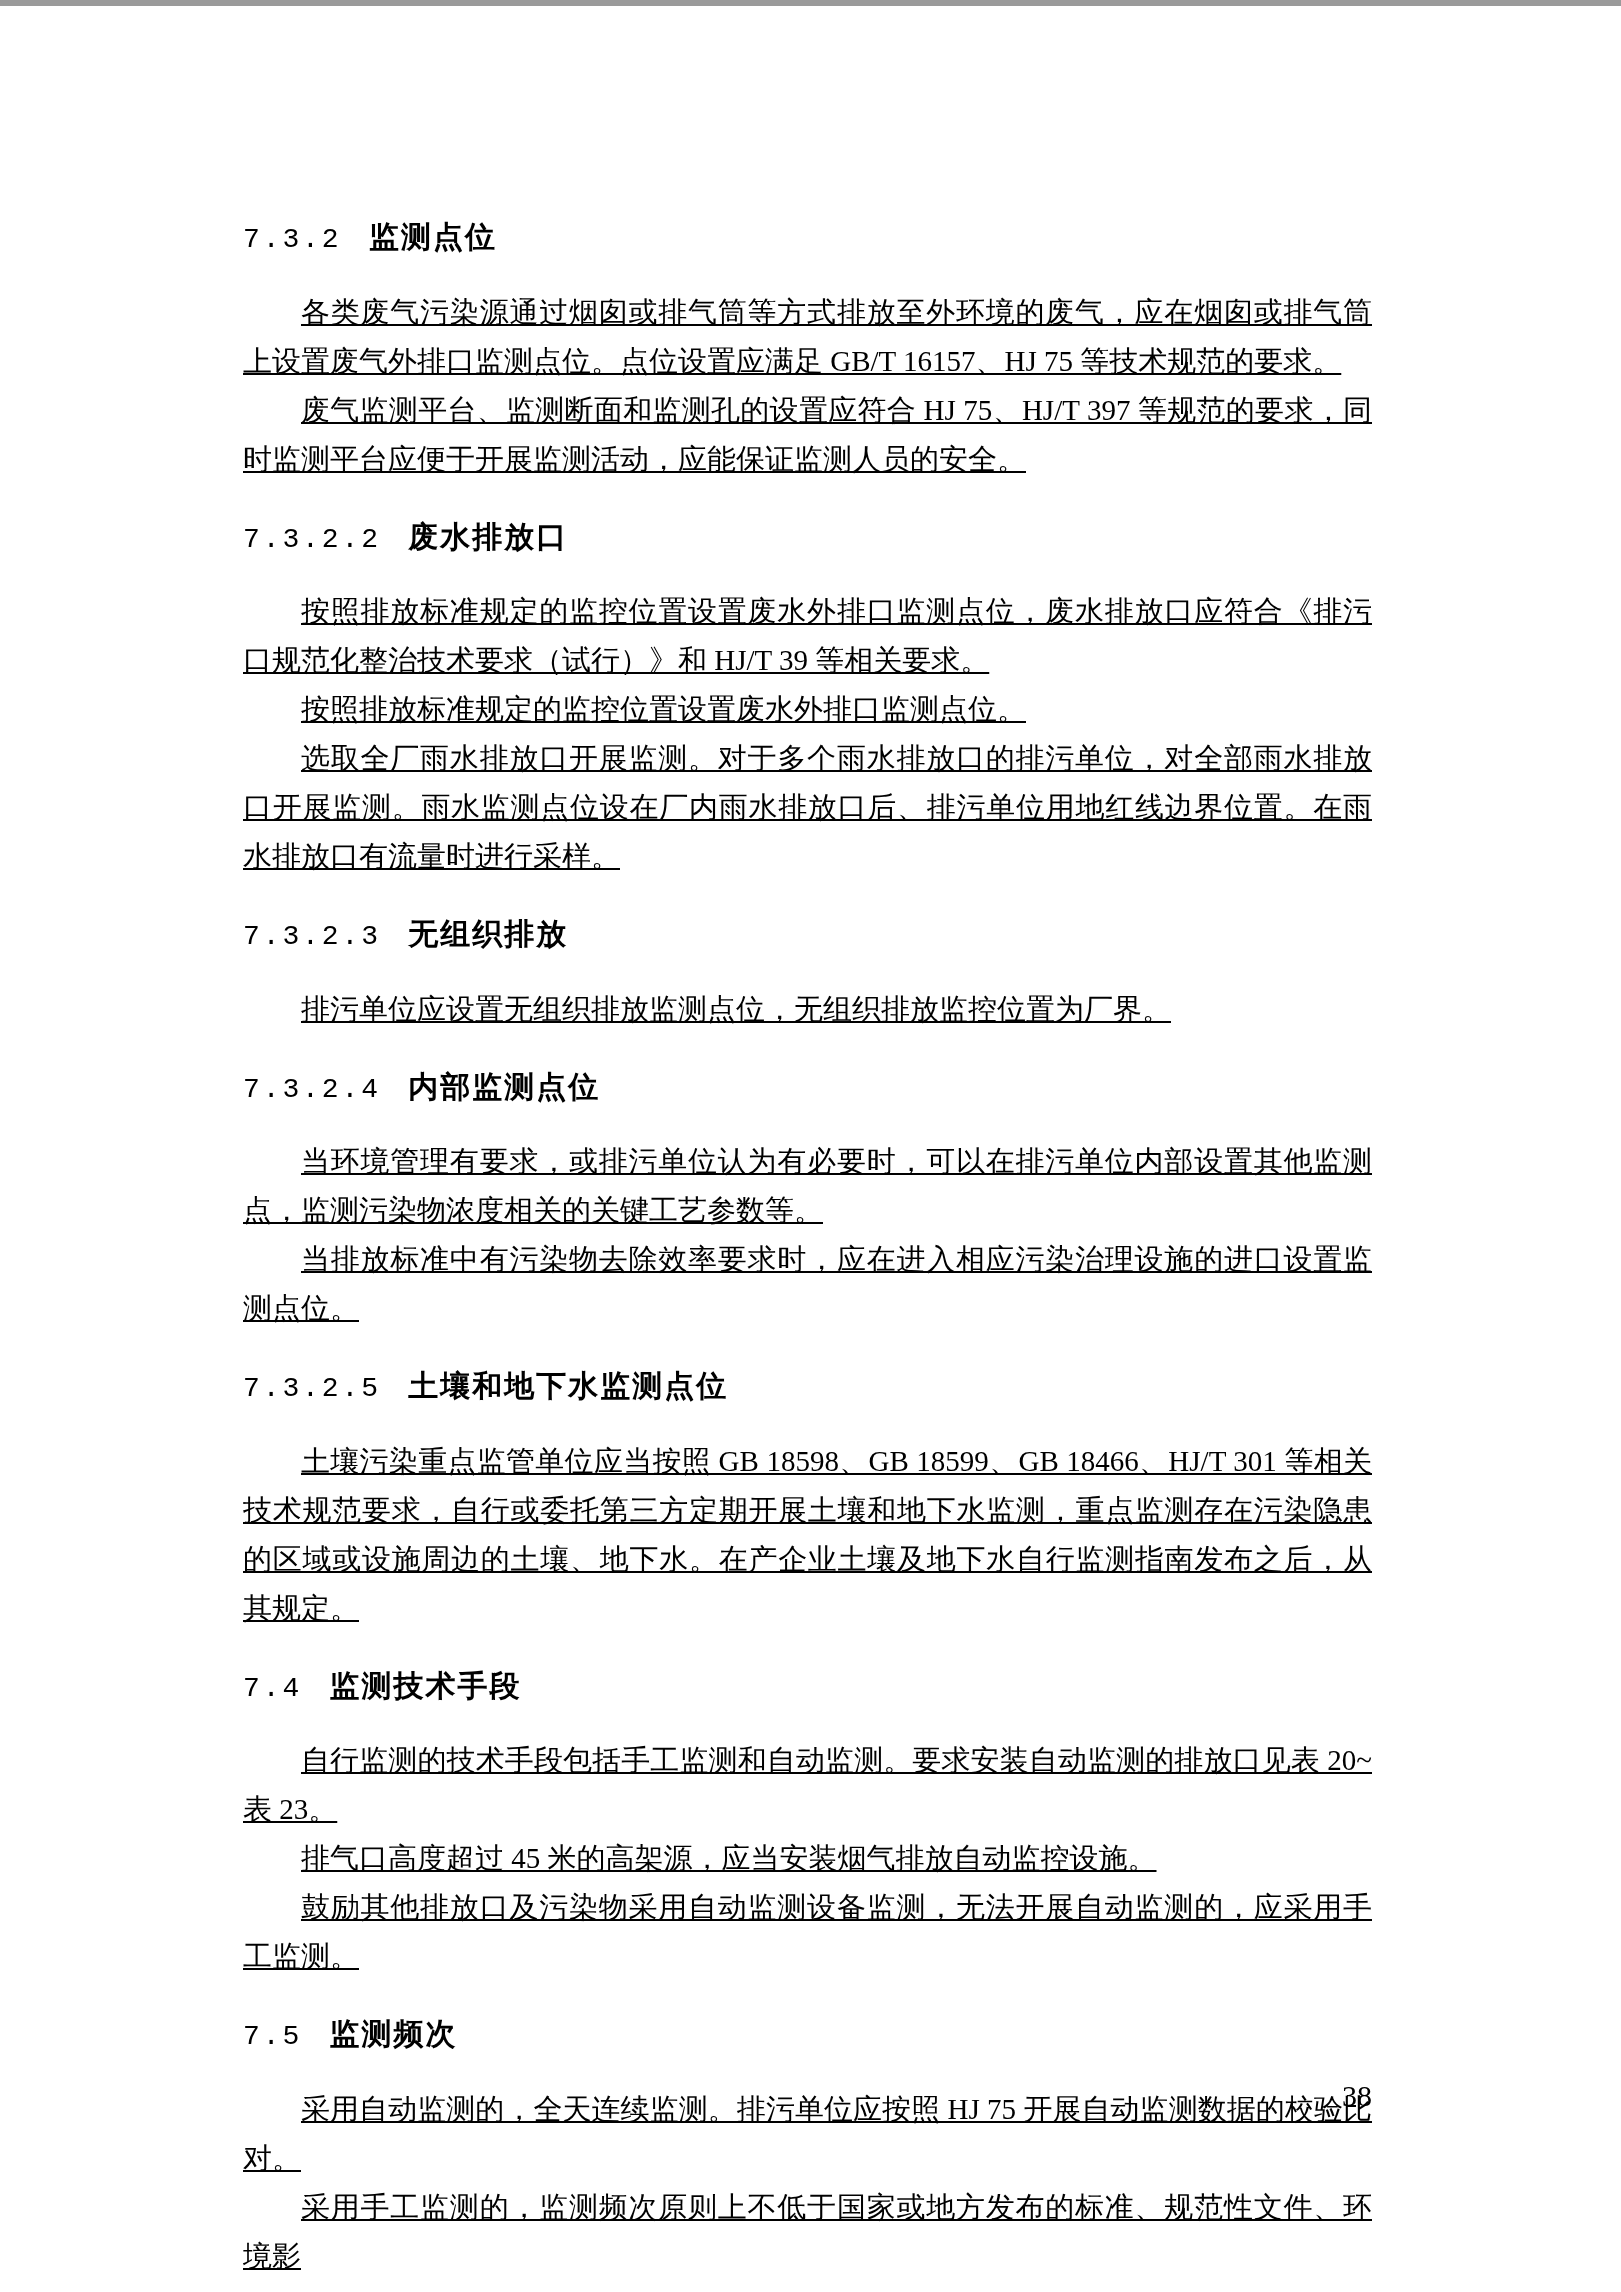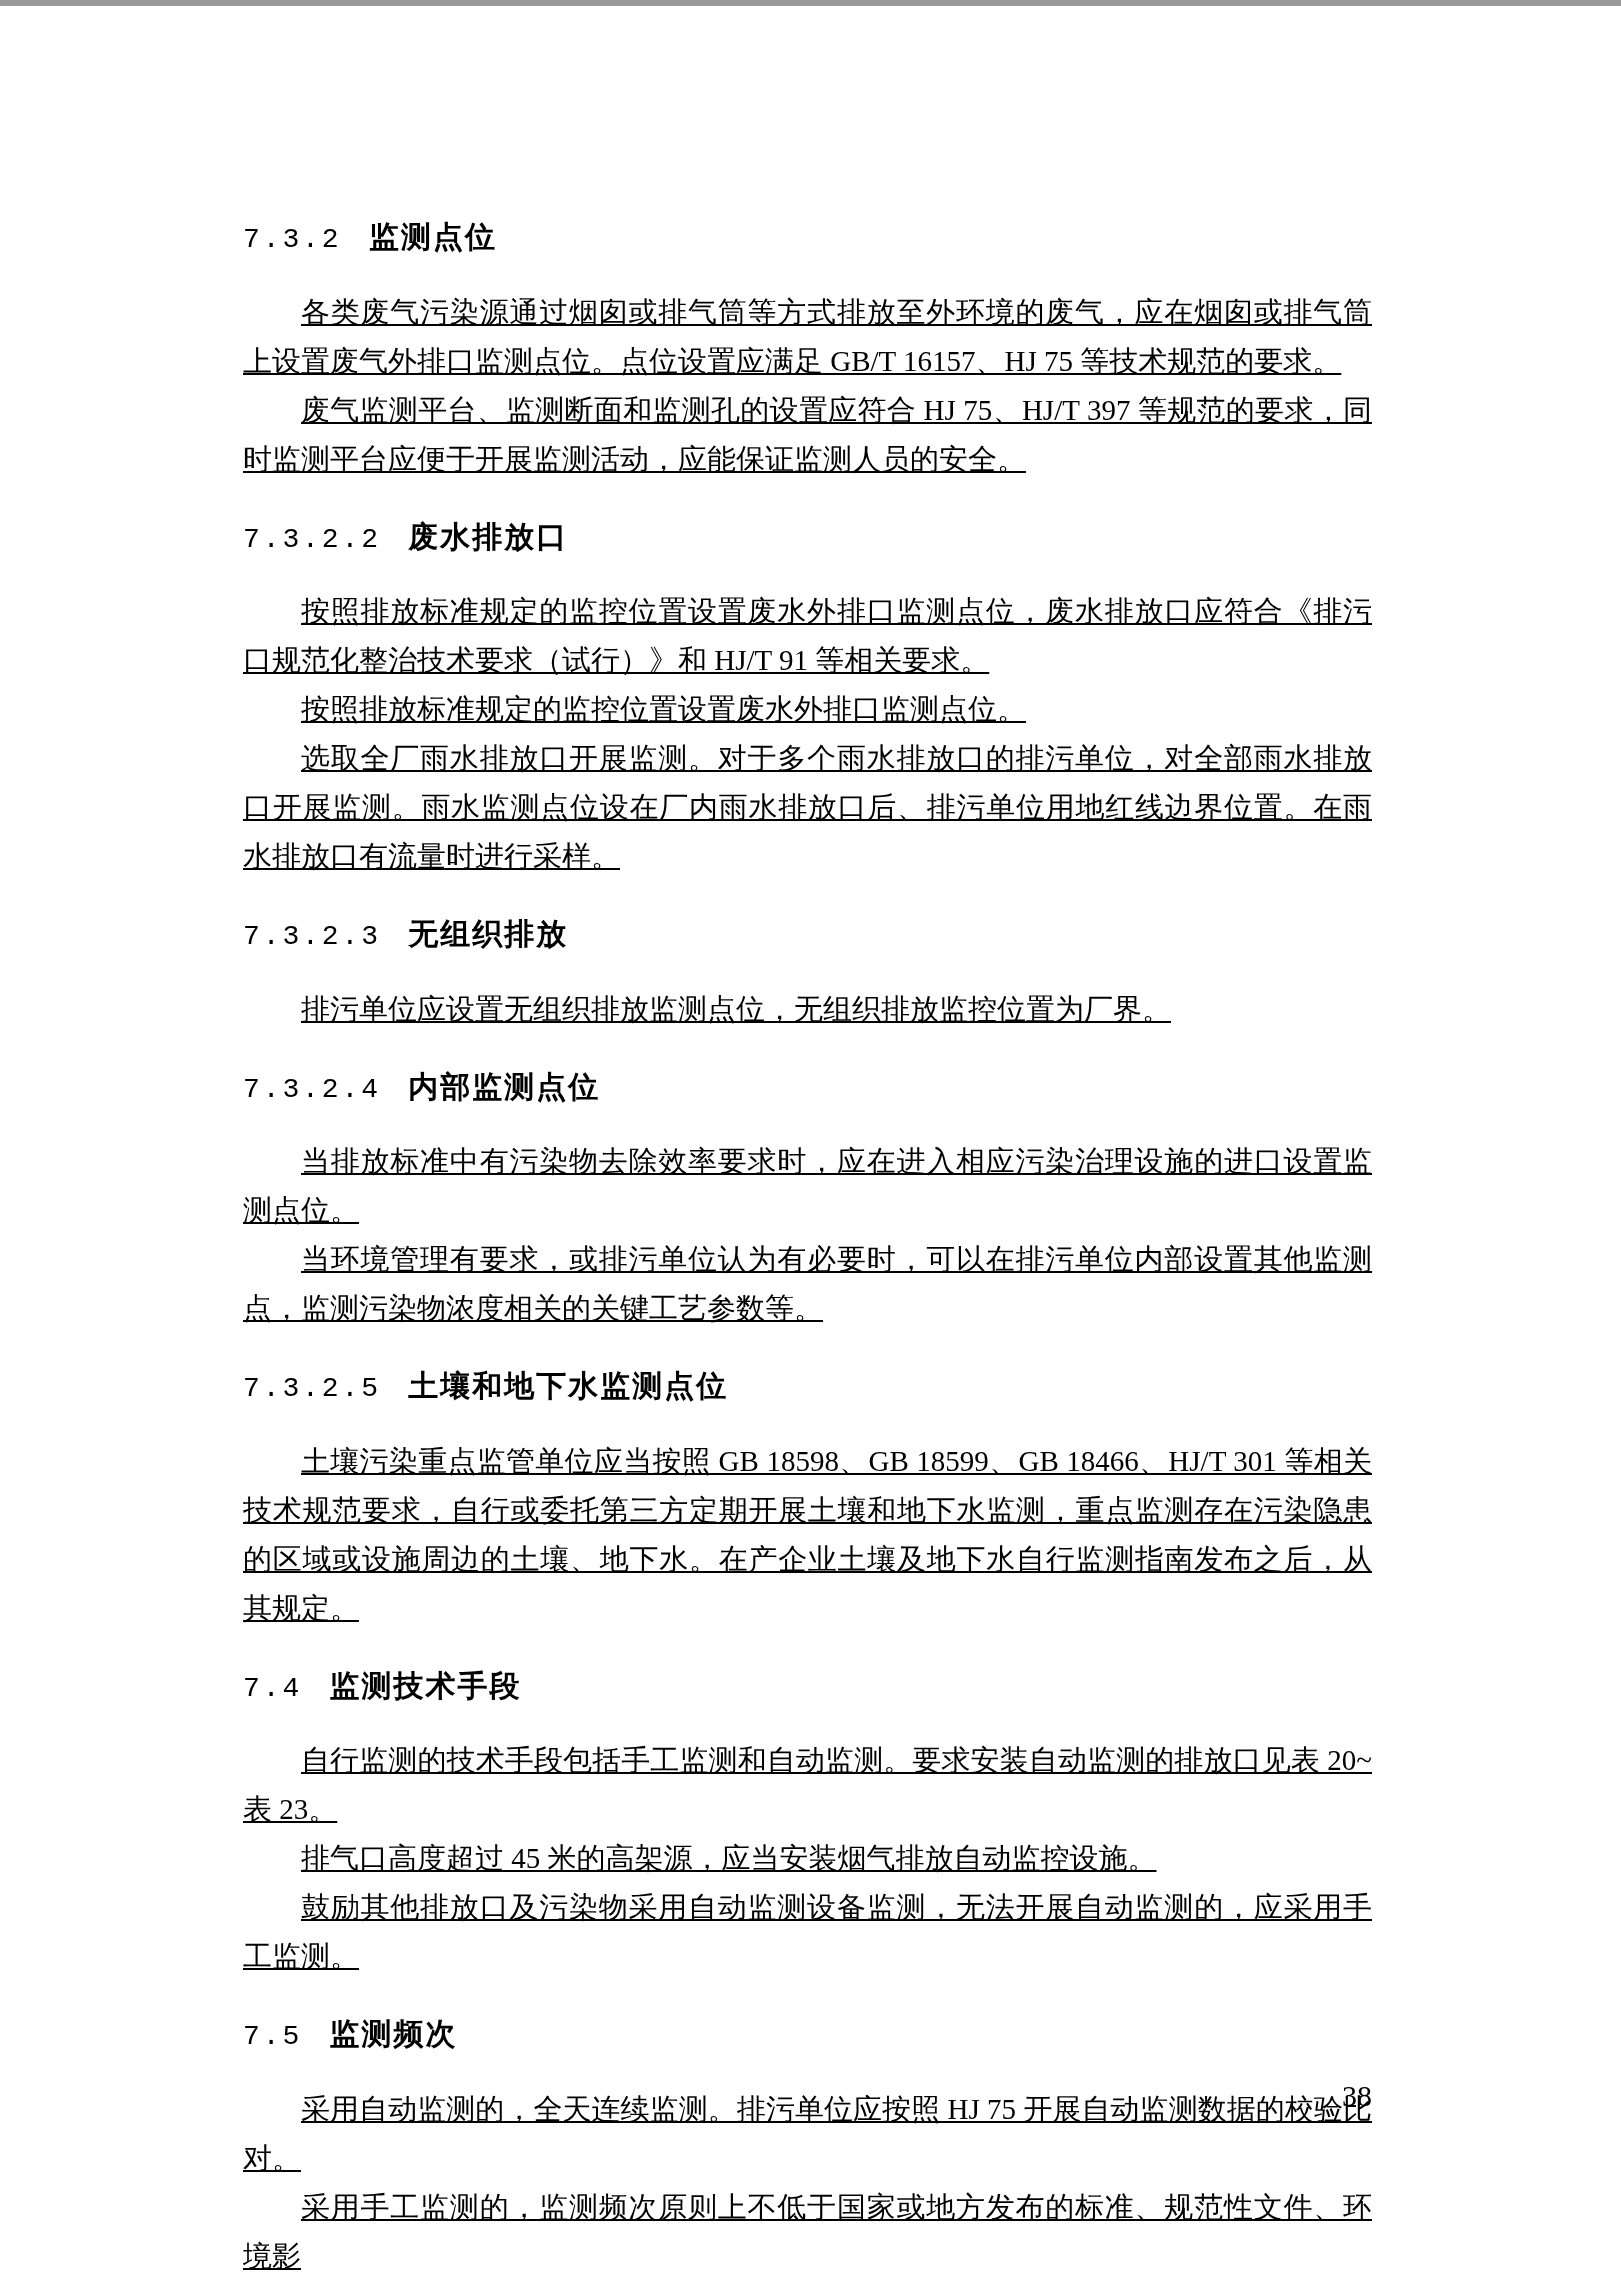--- a/index.html
+++ b/index.html
@@ -72,36 +72,36 @@
     </div>
 
 
     <p class="para">各类废气污染源通过烟囱或排气筒等方式排放至外环境的废气，应在烟囱或排气筒上设置废气外排口监测点位。点位设置应满足 GB/T 16157、HJ 75 等技术规范的要求。</p>
     <p class="para">废气监测平台、监测断面和监测孔的设置应符合 HJ 75、HJ/T 397 等规范的要求，同时监测平台应便于开展监测活动，应能保证监测人员的安全。</p>
 
     <div class="heading">
       <span class="hnum">7.3.2.2</span><span class="htitle">废水排放口</span>
     </div>
 
-    <p class="para">按照排放标准规定的监控位置设置废水外排口监测点位，废水排放口应符合《排污口规范化整治技术要求（试行）》和 HJ/T 91 等相关要求。</p>
+    <p class="para">按照排放标准规定的监控位置设置废水外排口监测点位，废水排放口应符合《排污口规范化整治技术要求（试行）》和 HJ/T 39 等相关要求。</p>
     <p class="para">按照排放标准规定的监控位置设置废水外排口监测点位。</p>
     <p class="para">选取全厂雨水排放口开展监测。对于多个雨水排放口的排污单位，对全部雨水排放口开展监测。雨水监测点位设在厂内雨水排放口后、排污单位用地红线边界位置。在雨水排放口有流量时进行采样。</p>
 
     <div class="heading">
       <span class="hnum">7.3.2.3</span><span class="htitle">无组织排放</span>
     </div>
 
     <p class="para">排污单位应设置无组织排放监测点位，无组织排放监控位置为厂界。</p>
 
     <div class="heading">
       <span class="hnum">7.3.2.4</span><span class="htitle">内部监测点位</span>
     </div>
 
+    <p class="para">当环境管理有要求，或排污单位认为有必要时，可以在排污单位内部设置其他监测点，监测污染物浓度相关的关键工艺参数等。</p>
     <p class="para">当排放标准中有污染物去除效率要求时，应在进入相应污染治理设施的进口设置监测点位。</p>
-    <p class="para">当环境管理有要求，或排污单位认为有必要时，可以在排污单位内部设置其他监测点，监测污染物浓度相关的关键工艺参数等。</p>
 
     <div class="heading">
       <span class="hnum">7.3.2.5</span><span class="htitle">土壤和地下水监测点位</span>
     </div>
 
     <p class="para">土壤污染重点监管单位应当按照 GB 18598、GB 18599、GB 18466、HJ/T 301 等相关技术规范要求，自行或委托第三方定期开展土壤和地下水监测，重点监测存在污染隐患的区域或设施周边的土壤、地下水。在产企业土壤及地下水自行监测指南发布之后，从其规定。</p>
 
     <div class="heading">
       <span class="hnum">7.4</span><span class="htitle">监测技术手段</span>
     </div>

